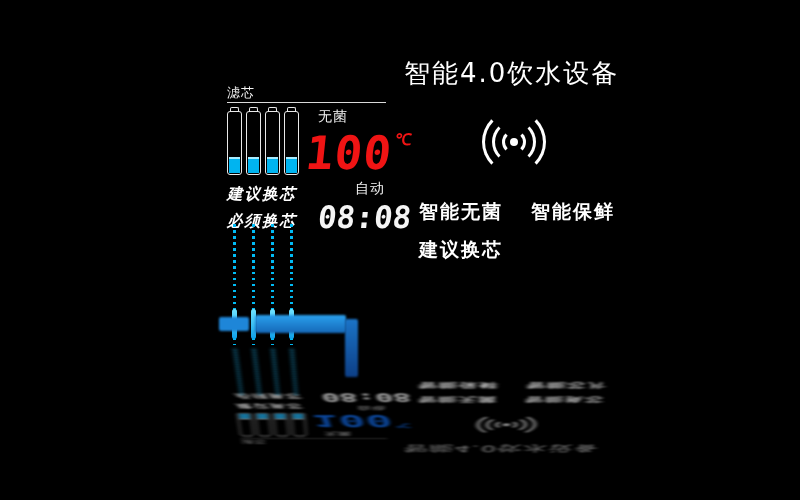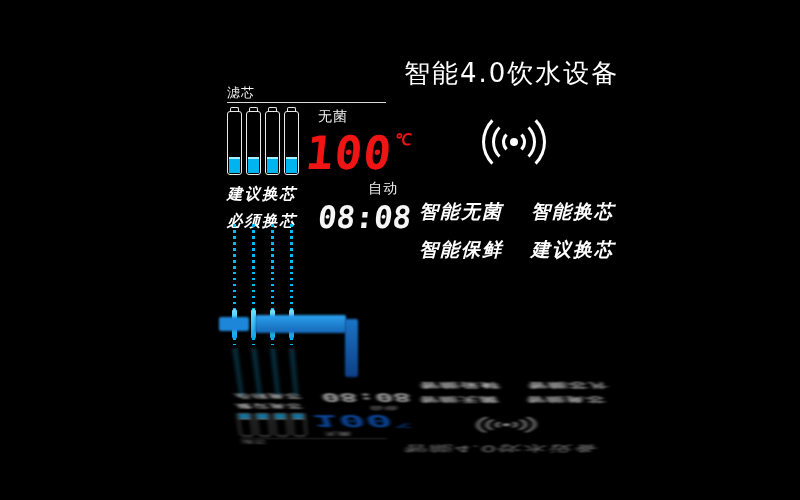--- a/index.html
+++ b/index.html
@@ -28,34 +28,34 @@
 
   .lcd{font-family:"DejaVu Sans Mono","Liberation Mono",monospace;font-weight:700;
        transform:skewX(-6deg);line-height:1;white-space:nowrap;}
   .temp-block{position:absolute;left:306px;top:108px;}
   .small-label{font-size:14px;color:#f2f2f2;letter-spacing:1px;}
   .sterile{margin-left:12px;}
   .lcd.temp{margin-top:4px;font-size:46px;color:#f01414;letter-spacing:1px;}
   .lcd.temp .unit{font-size:16px;position:relative;top:-24px;margin-left:2px;}
 
   .clock-block{position:absolute;left:318px;top:180px;}
-  .mode{margin-left:37px;text-align:center;}
+  .mode{margin-left:37px;}
   .lcd.time{margin-top:4px;font-size:31px;color:#f5f5f5;}
 
   .radio{position:absolute;left:467px;top:112px;width:94px;height:64px;}
   .radio .dot{position:absolute;left:43px;top:26px;width:8px;height:8px;border-radius:50%;background:#fff;}
   .arc{position:absolute;border:3px solid transparent;border-radius:50%;box-sizing:border-box;}
   .arc.l{border-left-color:#fff;}
   .arc.r{border-right-color:#fff;}
   .a1{width:24px;height:24px;left:35px;top:18px;}
   .a2{width:44px;height:44px;left:25px;top:8px;}
   .a3{width:64px;height:64px;left:15px;top:-2px;}
 
   .features{position:absolute;left:419px;top:199px;display:grid;
-            grid-template-columns:auto auto;column-gap:28px;row-gap:12px;font-style:italic;}
+            grid-template-columns:auto auto;column-gap:28px;row-gap:12px;}
   .feature{font-size:19px;font-weight:700;color:#fff;letter-spacing:2px;}
 
   
   .junction{position:absolute;left:0;top:0;width:800px;height:500px;pointer-events:none;}
   .drip{position:absolute;top:309px;width:5px;height:30px;border-radius:3px;
         background:linear-gradient(180deg,#6fe2ff,#0ea0e8);filter:blur(.6px);}
   .dp1{left:232px}.dp2{left:251px}.dp3{left:270px}.dp4{left:289px}
   .bar-a{position:absolute;left:219px;top:317px;width:30px;height:14px;background:#1e86d8;
          border-radius:2px;filter:blur(1.2px);}
   .bar-b{position:absolute;left:255px;top:315px;width:91px;height:18px;border-radius:2px;
@@ -127,21 +127,20 @@
       <div class="arc l a2"></div>
       <div class="arc l a1"></div>
       <div class="dot"></div>
       <div class="arc r a1"></div>
       <div class="arc r a2"></div>
       <div class="arc r a3"></div>
     </div>
 
     <div class="features">
       <div class="feature">智能无菌</div>
-      <div class="feature">智能换芯</div>
       <div class="feature">智能保鲜</div>
       <div class="feature">建议换芯</div>
     </div>
 
   </div>
 
   <div class="junction">
     <div class="drip dp1"></div>
     <div class="drip dp2"></div>
     <div class="drip dp3"></div>

